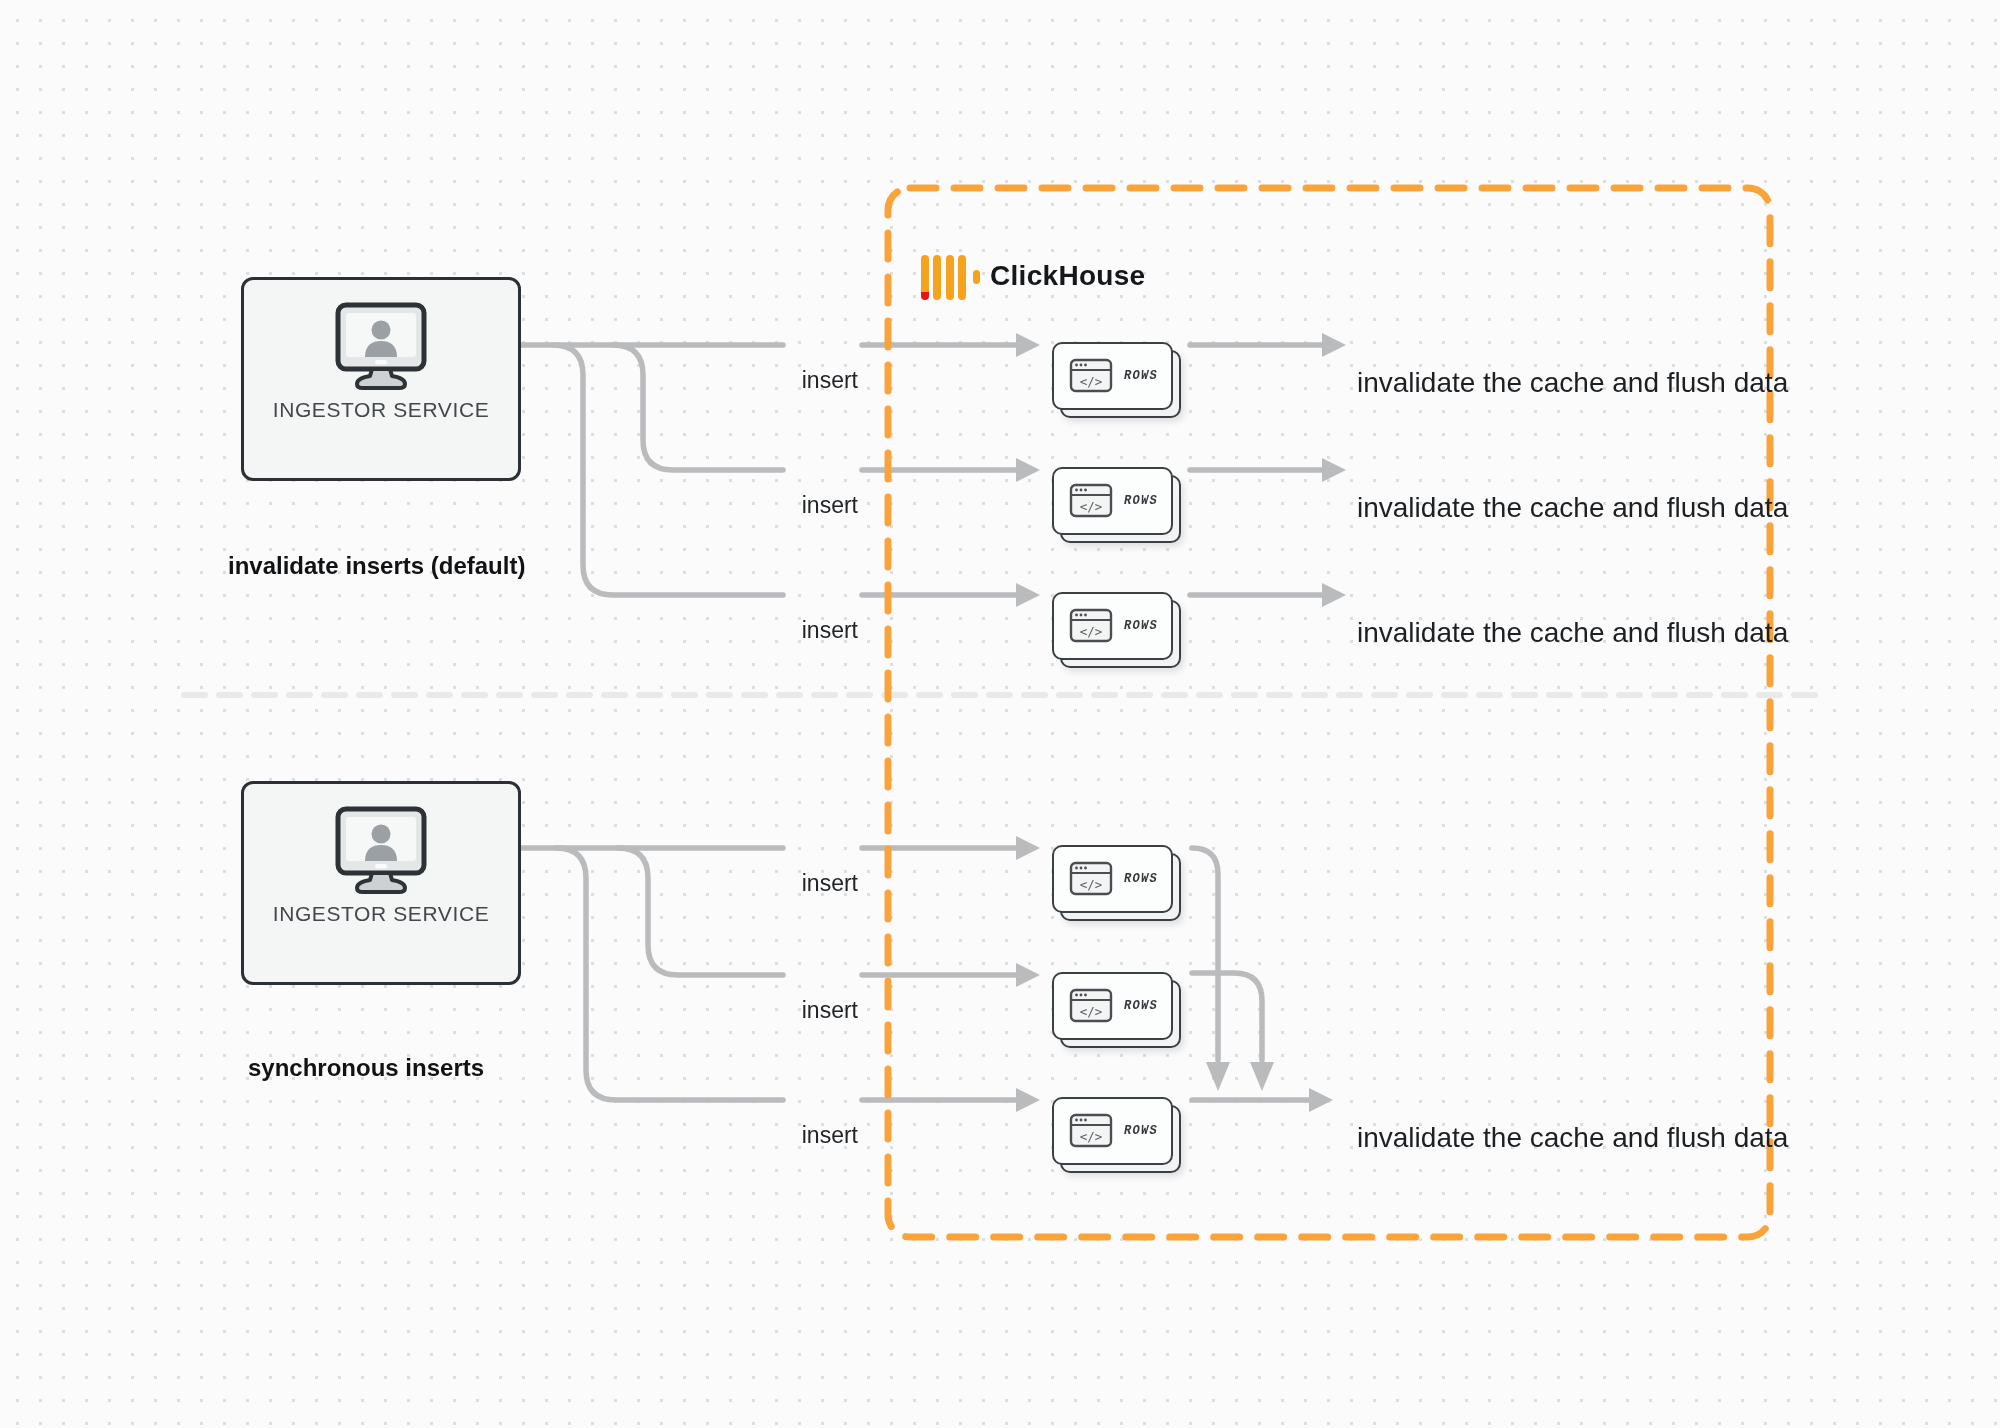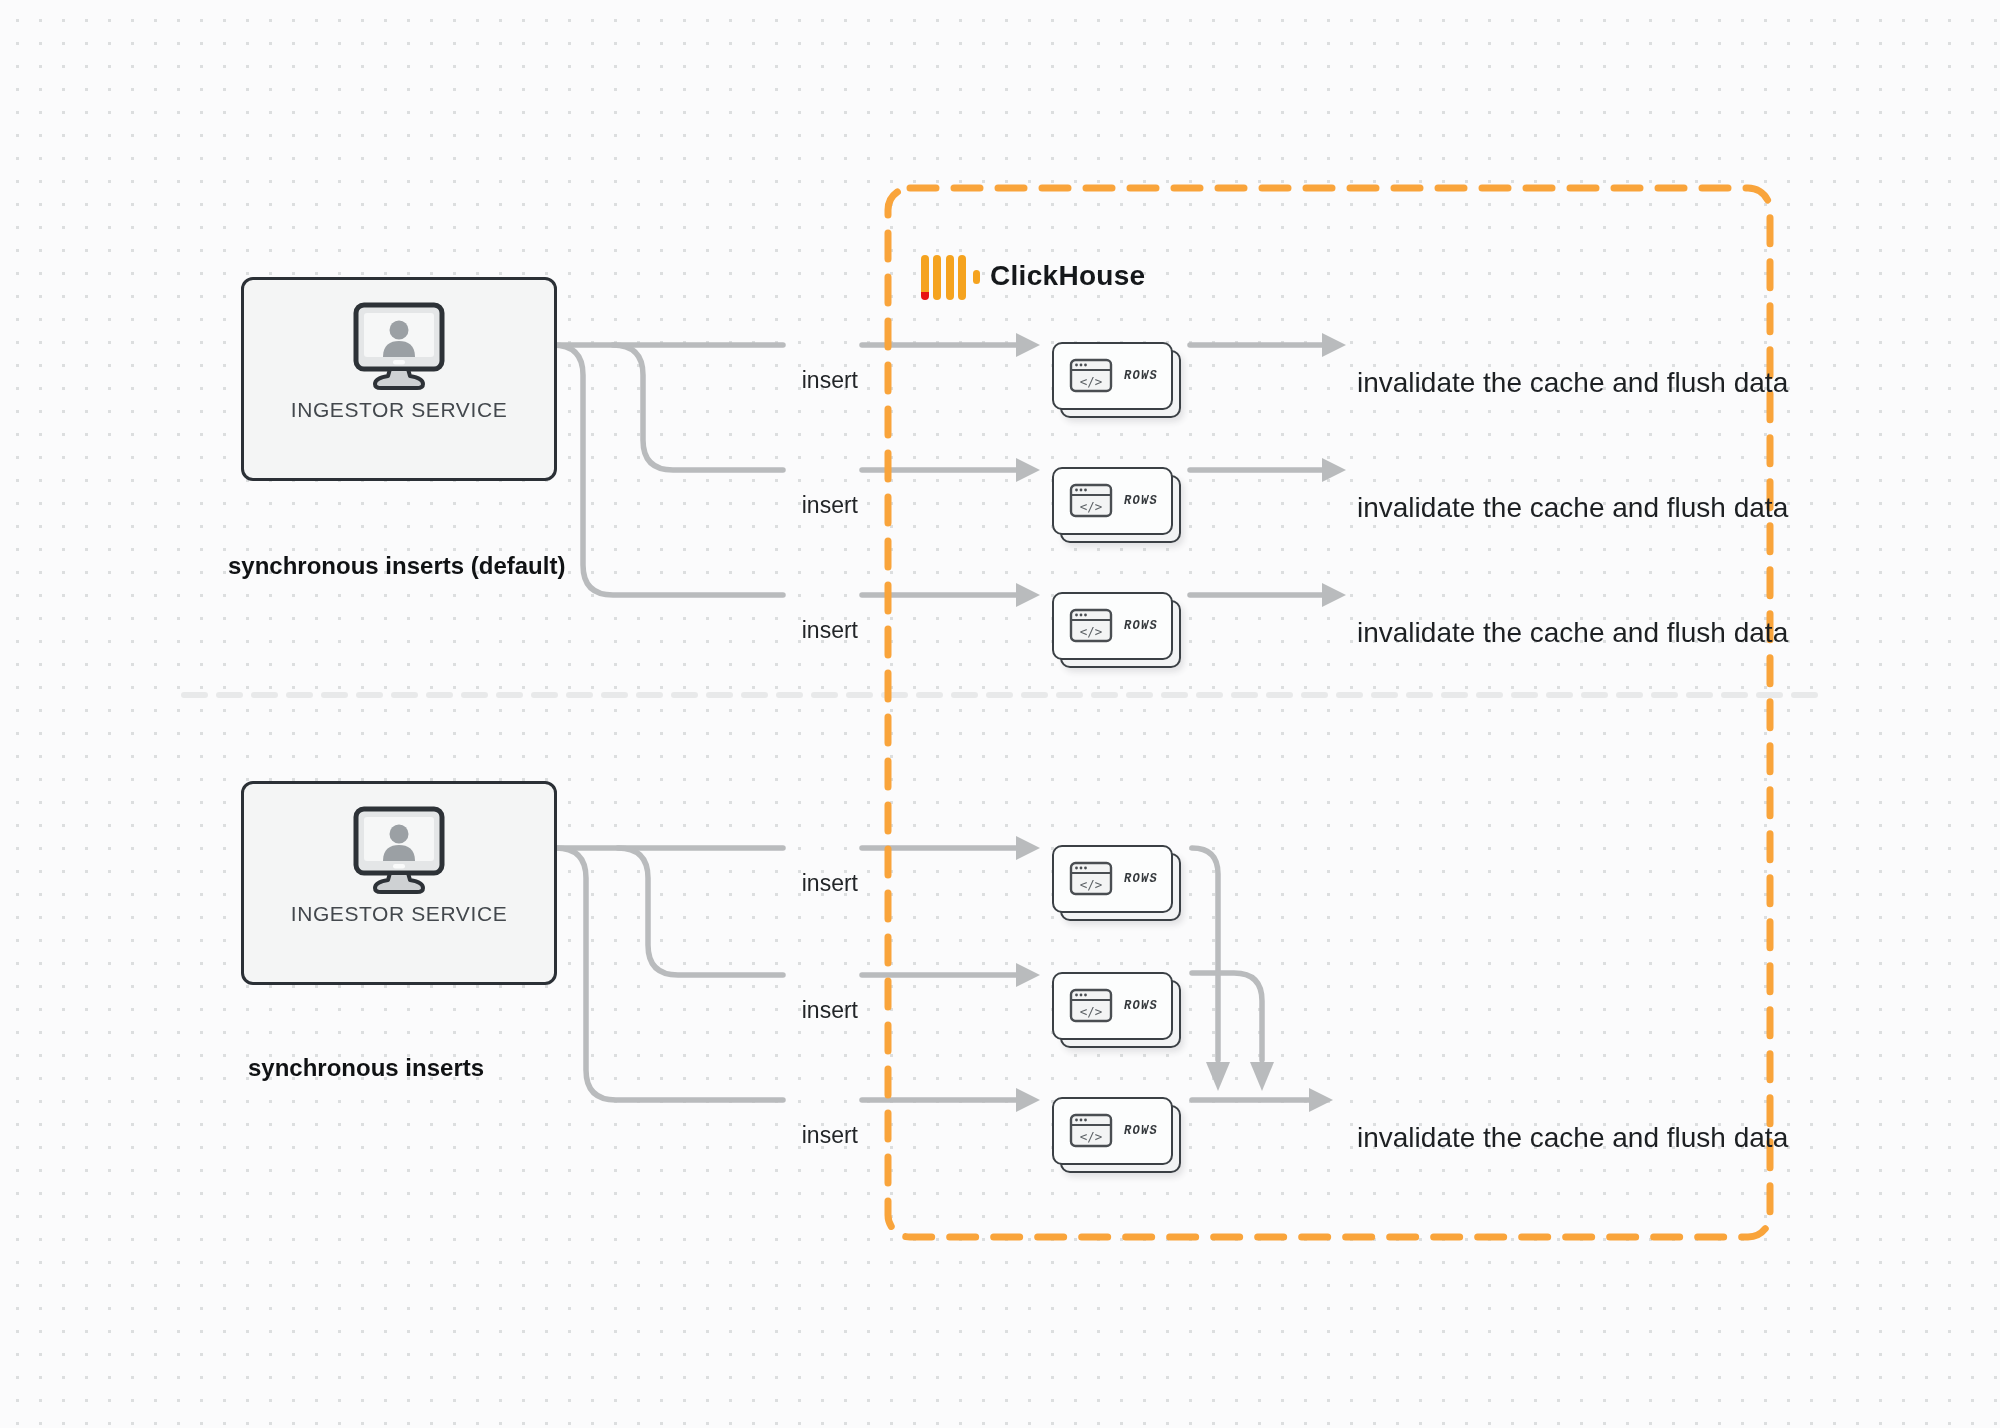--- a/index.html
+++ b/index.html
@@ -11,21 +11,21 @@
     background-size:23px 23px;
     background-position:6px 9px;
     font-family:"Liberation Sans",sans-serif;
     overflow:hidden;
   }
   svg.layer{position:absolute;left:0;top:0;z-index:1;}
   .node{position:absolute;z-index:2;margin-top:36px;}
 
   
   .ingestor-box{
-    width:316px;height:204px;box-sizing:border-box;
+    width:280px;height:204px;box-sizing:border-box;
     background:#f4f5f5;border:3.5px solid #2b3036;border-radius:12px;
     display:flex;flex-direction:column;align-items:center;
   }
   .ingestor-box .monitor{margin-top:22px;}
   .ingestor-label{
     margin-top:2px;font-size:21px;color:#43484d;letter-spacing:.6px;
   }
 
   
   .caption{font-size:24px;font-weight:700;color:#101214;white-space:nowrap;}
@@ -129,21 +129,21 @@
       <rect x="25" y="11" width="70" height="44" rx="3" fill="#f6f7f7"></rect>
       <g clip-path="url(#scr1)" fill="#9ba0a4">
         <circle cx="60" cy="28" r="9.5"></circle>
         <path d="M44 55 C44 43 51 39 60 39 C69 39 76 43 76 55 Z"></path>
       </g>
       <rect x="54" y="58" width="12" height="4.5" rx="2.2" fill="#fafbfb"></rect>
       <path d="M51 67 L49 74 Q36 76 36 82 Q36 86 42 86 L78 86 Q84 86 84 82 Q84 76 71 74 L69 67 Z" fill="#ced1d3" stroke="#2d3237" stroke-width="4" stroke-linejoin="round"></path>
     </svg>
     <div class="ingestor-label">INGESTOR SERVICE</div>
   </div>
-  <div class="node caption" style="left:228px;top:516px;">synchronous inserts (default)</div>
+  <div class="node caption" style="left:228px;top:516px;">invalidate inserts (default)</div>
 
   <div class="node ingestor-box" style="left:241px;top:745px;">
     <svg class="monitor" width="120" height="94" viewBox="0 0 120 94">
       <defs>
           <clipPath id="scr2">
             <rect x="25" y="11" width="70" height="44" rx="3"></rect>
           </clipPath>
         </defs>
       <rect x="17" y="3" width="86" height="64" rx="8" fill="#e4e6e7" stroke="#2d3237" stroke-width="5"></rect>
       <rect x="25" y="11" width="70" height="44" rx="3" fill="#f6f7f7"></rect>

